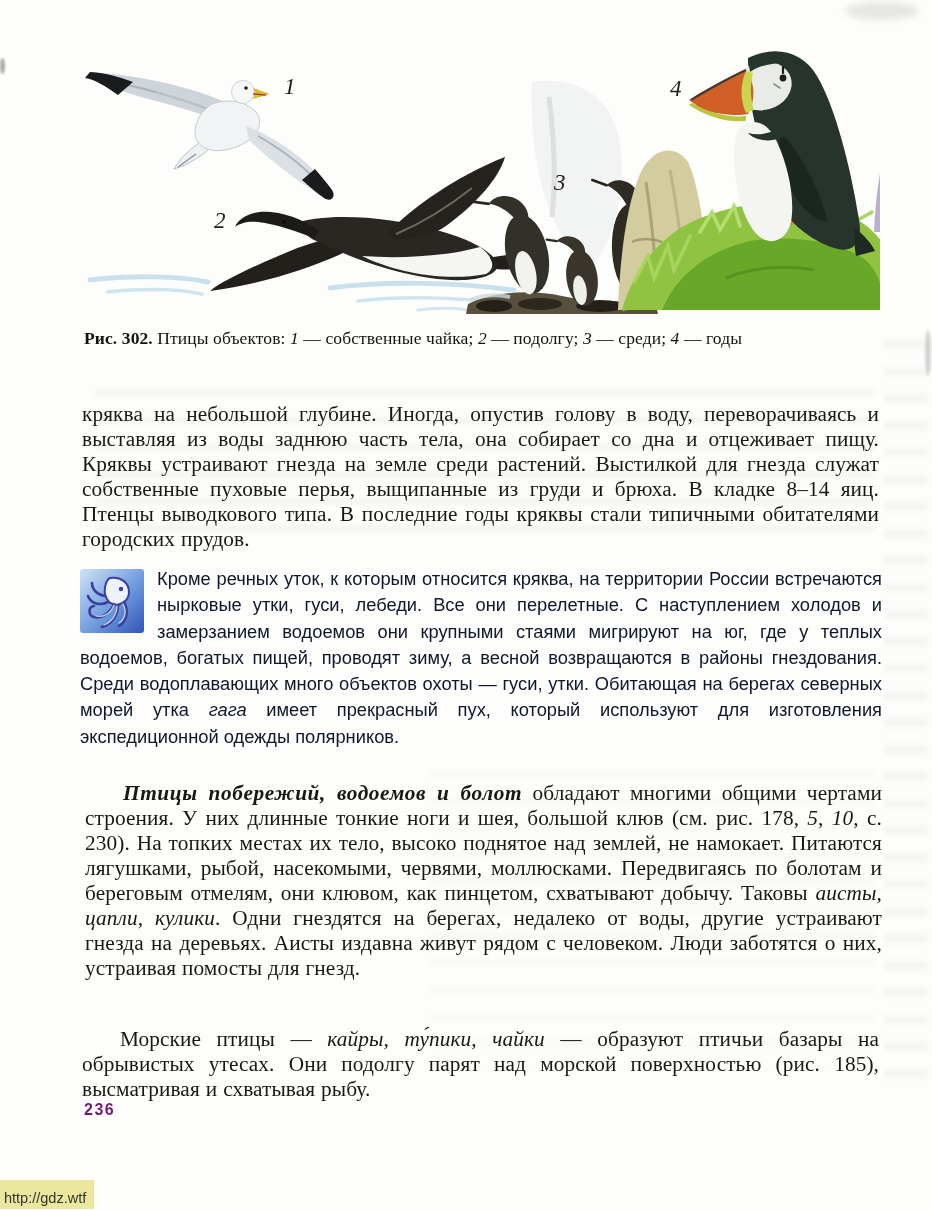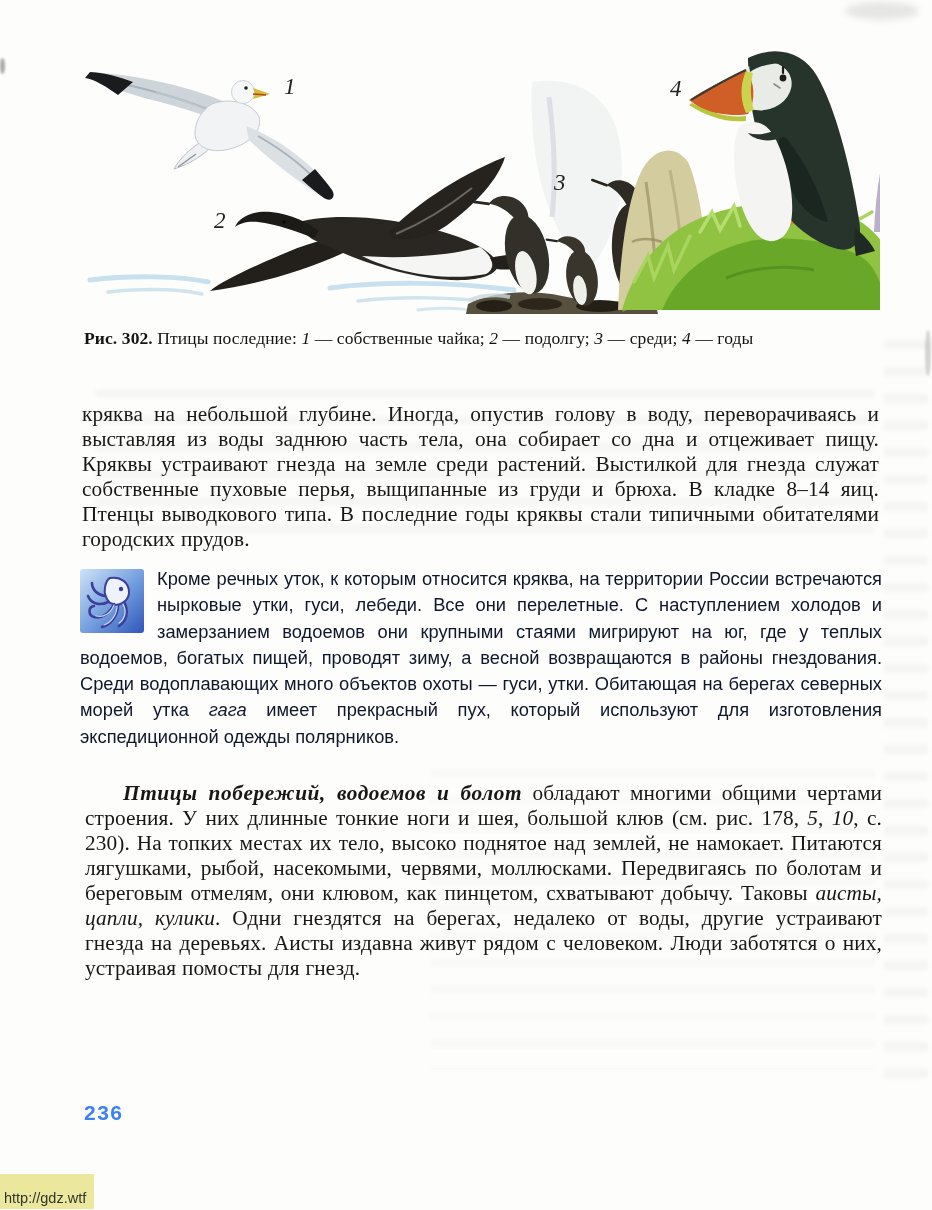--- a/index.html
+++ b/index.html
@@ -16,23 +16,23 @@
   .infobox{position:absolute;left:80px;top:566px;width:802px;font-family:"Liberation Sans",sans-serif;
            font-size:18.3px;line-height:26.3px;text-align:justify;color:#0f172a;}
   .infobox p{margin:0;}
   .octo{float:left;width:64px;height:64px;margin:3px 13px 5px 0;}
   #para3{left:85px;top:760px;width:797px;text-indent:38px;}
   #para4{left:82px;top:1006px;width:797px;text-indent:38px;}
   .st-i{font-style:italic;}
   .st-b{font-weight:bold;}
   .st-bi{font-weight:bold;font-style:italic;letter-spacing:0.6px;}
   .pagenum{position:absolute;left:84px;top:1101px;font-family:"Liberation Sans",sans-serif;
-           font-weight:bold;font-size:21px;letter-spacing:1.5px;color:#3b82f6;}
+           font-weight:bold;font-size:16px;letter-spacing:1.5px;color:#701a75;}
   .watermark{position:absolute;left:0;bottom:1px;background:#ebe79c;color:#33352e;
-             font-family:"Liberation Sans",sans-serif;font-size:14.5px;padding:16px 8px 3px 4px;}
+             font-family:"Liberation Sans",sans-serif;font-size:14.5px;padding:10px 8px 3px 4px;}
   
   .ghost{position:absolute;pointer-events:none;}
   #ghost1{left:95px;top:390px;width:780px;height:152px;opacity:.55;filter:blur(2px);
           background:repeating-linear-gradient(180deg,rgba(112,130,108,0.10) 0 7px,transparent 7px 27px);}
   #ghost2{left:884px;top:340px;width:44px;height:740px;opacity:.5;filter:blur(2px);
           background:repeating-linear-gradient(180deg,rgba(118,128,112,0.12) 0 9px,transparent 9px 27px);}
   #ghost3{left:430px;top:770px;width:445px;height:300px;opacity:.4;filter:blur(2px);
           background:repeating-linear-gradient(180deg,rgba(120,132,112,0.08) 0 7px,transparent 7px 27px);}
   .smudge{position:absolute;pointer-events:none;border-radius:50%;}
   #smudge1{left:845px;top:2px;width:74px;height:18px;background:rgba(150,150,150,.22);filter:blur(3px);}
@@ -185,21 +185,21 @@
         </g>
       </g>
 
       <text class="fig-num" x="222" y="52">1</text>
       <text class="fig-num" x="152" y="186">2</text>
       <text class="fig-num" x="492" y="148">3</text>
       <text class="fig-num" x="608" y="54">4</text>
     </svg>
   </div>
 
-  <div class="caption"><span class="st-b">Рис. 302. </span><span>Птицы последние: </span><span class="st-i">1</span><span> — собственные чайка; </span><span class="st-i">2</span><span> — подолгу; </span><span class="st-i">3</span><span> — среди; </span><span class="st-i">4</span><span> — годы</span></div>
+  <div class="caption"><span class="st-b">Рис. 302. </span><span>Птицы объектов: </span><span class="st-i">1</span><span> — собственные чайка; </span><span class="st-i">2</span><span> — подолгу; </span><span class="st-i">3</span><span> — среди; </span><span class="st-i">4</span><span> — годы</span></div>
 
   <p class="bodytext" id="para1"><span>кряква на небольшой глубине. Иногда, опустив голову в воду, переворачиваясь и выставляя из воды заднюю часть тела, она собирает со дна и отцеживает пищу. Кряквы устраивают гнезда на земле среди растений. Выстилкой для гнезда служат собственные пуховые перья, выщипанные из груди и брюха. В кладке 8–14 яиц. Птенцы выводкового типа. В последние годы кряквы стали типичными обитателями городских прудов.</span></p>
 
   <div class="infobox">
     <svg class="octo" viewBox="0 0 64 64">
       <defs>
         <linearGradient id="gIcon" x1="0" y1="0" x2="1" y2="1">
           <stop offset="0" stop-color="#cfe3f7"></stop>
           <stop offset="0.55" stop-color="#6f9bdd"></stop>
           <stop offset="1" stop-color="#2f55b8"></stop>
@@ -219,20 +219,21 @@
         <path d="M34,36 C31,44 24,49 16,47"></path>
         <path d="M37,37 C37,45 32,53 24,56"></path>
         <path d="M43,35 C47,42 45,50 39,54"></path>
       </g>
     </svg>
     <p><span>Кроме речных уток, к которым относится кряква, на территории России встречаются нырковые утки, гуси, лебеди. Все они перелетные. С наступлением холодов и замерзанием водоемов они крупными стаями мигрируют на юг, где у теплых водоемов, богатых пищей, проводят зиму, а весной возвращаются в районы гнездования. Среди водоплавающих много объектов охоты — гуси, утки. Обитающая на берегах северных морей утка </span><span class="st-i">гага</span><span> имеет прекрасный пух, который используют для изготовления экспедиционной одежды полярников.</span></p>
   </div>
 
   <p class="bodytext" id="para3"><span class="st-bi">Птицы побережий, водоемов и болот</span><span> обладают многими общими чертами строения. У них длинные тонкие ноги и шея, большой клюв (см. рис. 178, </span><span class="st-i">5</span><span>, </span><span class="st-i">10</span><span>, с. 230). На топких местах их тело, высоко поднятое над землей, не намокает. Питаются лягушками, рыбой, насекомыми, червями, моллюсками. Передвигаясь по болотам и береговым отмелям, они клювом, как пинцетом, схватывают добычу. Таковы </span><span class="st-i">аисты, цапли, кулики</span><span>. Одни гнездятся на берегах, недалеко от воды, другие устраивают гнезда на деревьях. Аисты издавна живут рядом с человеком. Люди заботятся о них, устраивая помосты для гнезд.</span></p>
 
+  <p class="bodytext" id="para4"><span>Морские птицы — </span><span class="st-i">кайры, ту́пики, чайки</span><span> — образуют птичьи базары на обрывистых утесах. Они подолгу парят над морской поверхностью (рис. 185), высматривая и схватывая рыбу.</span></p>
 
   <div class="pagenum">236</div>
 
   <div class="watermark">http://gdz.wtf</div>
 
   <div class="ghost" id="ghost1"></div>
   <div class="ghost" id="ghost2"></div>
   <div class="ghost" id="ghost3"></div>
   <div class="smudge" id="smudge1"></div>
   <div class="smudge" id="smudge2"></div>

